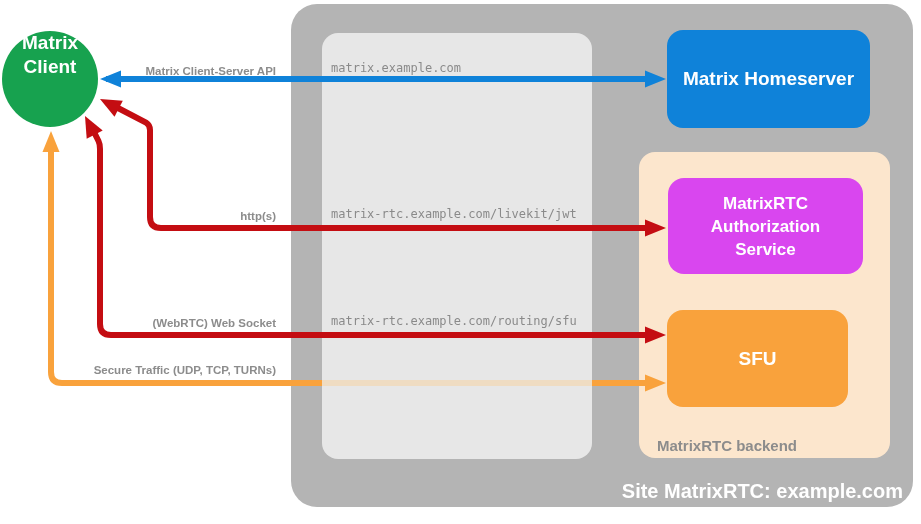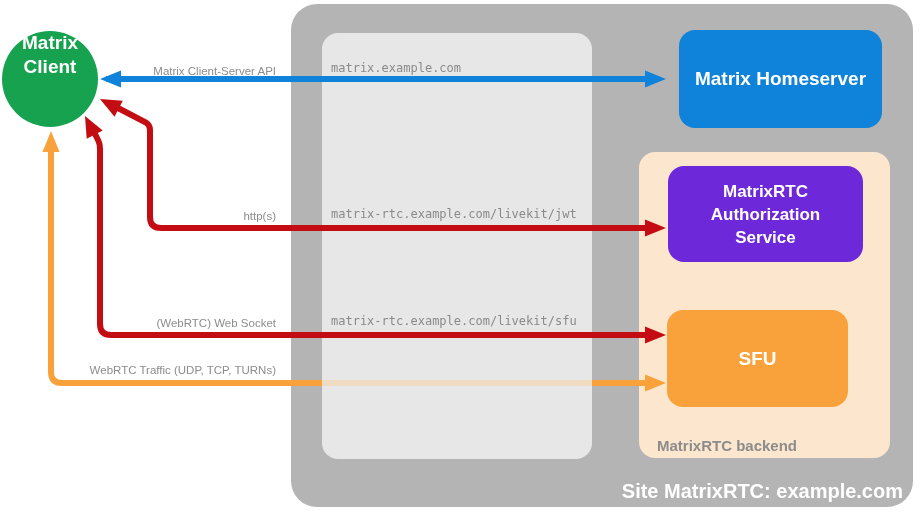--- a/index.html
+++ b/index.html
@@ -26,22 +26,22 @@
     left: 639px; top: 152px; width: 251px; height: 306px;
     background: #fce6cd; border-radius: 16px;
   }
 
   
   .node {
     display: flex; align-items: center; justify-content: center;
     color: #ffffff; font-weight: bold; text-align: center;
     border-radius: 16px; white-space: pre-line;
   }
-  .homeserver { left: 667px; top: 30px;  width: 203px; height: 98px; background: #0f82d9; font-size: 19px; margin-left: 12px; }
-  .auth      { left: 668px; top: 166px; width: 195px; height: 96px; background: #6d28d9; font-size: 17px; line-height: 23px; }
+  .homeserver { left: 667px; top: 30px;  width: 203px; height: 98px; background: #0f82d9; font-size: 19px; }
+  .auth      { left: 668px; top: 178px; width: 195px; height: 96px; background: #d946ef; font-size: 17px; line-height: 23px; }
   .sfu       { left: 667px; top: 310px; width: 181px; height: 97px; background: #f9a23c; font-size: 19px; }
   .client-circle {
     left: 2px; top: 31px; width: 96px; height: 96px;
     background: #17a24f; border-radius: 50%;
     display: flex; align-items: flex-start; justify-content: center;
     color: #ffffff; font-weight: bold; font-size: 19px; line-height: 24px;
     text-align: center; white-space: pre-line;
   }
 
   
@@ -59,21 +59,21 @@
     font-family: "DejaVu Sans Mono", monospace;
     font-size: 12px; color: #8a8a8a; white-space: nowrap;
   }
   .ep-0 { top: 61px; }
   .ep-1 { top: 207px; }
   .ep-2 { top: 314px; }
 
   
   .conn-label {
     left: 40px; width: 236px; text-align: right;
-    color: #8c8c8c; font-weight: normal; font-size: 11.5px; line-height: 13px;
+    color: #8c8c8c; font-weight: bold; font-size: 11.5px; line-height: 13px;
     white-space: nowrap;
   }
   .cl-0 { top: 65px; }
   .cl-1 { top: 210px; }
   .cl-2 { top: 317px; }
   .cl-3 { top: 364px; }
 
   svg.arrows { left: 0; top: 0; pointer-events: none; }
   .shaft { fill: none; stroke-width: 6; }
   .shaft-blue   { stroke: #0f82d9; }
@@ -107,26 +107,26 @@
   <div class="abs client-circle">
     <span>Matrix
 Client</span>
   </div>
 
   <div class="abs gray-caption backend-caption">MatrixRTC backend</div>
   <div class="abs site-caption">Site MatrixRTC: example.com</div>
 
   <div class="abs endpoint ep-0">matrix.example.com</div>
   <div class="abs endpoint ep-1">matrix-rtc.example.com/livekit/jwt</div>
-  <div class="abs endpoint ep-2">matrix-rtc.example.com/livekit/sfu</div>
+  <div class="abs endpoint ep-2">matrix-rtc.example.com/routing/sfu</div>
 
   <div class="abs conn-label cl-0">Matrix Client-Server API</div>
   <div class="abs conn-label cl-1">http(s)</div>
   <div class="abs conn-label cl-2">(WebRTC) Web Socket</div>
-  <div class="abs conn-label cl-3">WebRTC Traffic (UDP, TCP, TURNs)</div>
+  <div class="abs conn-label cl-3">Secure Traffic (UDP, TCP, TURNs)</div>
 
   <svg class="abs arrows" width="921" height="524" viewBox="0 0 921 524">
 
     <path class="shaft shaft-blue" d="M 106 79 L 650 79"></path>
     <polygon class="head-blue" points="100,79 121,70.5 121,87.5"></polygon>
     <polygon class="head-blue" points="666,79 645,70.5 645,87.5"></polygon>
 
     <path class="shaft shaft-red" d="M 117 107.5 L 146 122.5 Q 150 125 150 130 L 150 217 Q 150 228 161 228 L 650 228"></path>
     <polygon class="head-red" points="100,99 122.8,100.7 114.5,116.7"></polygon>
     <polygon class="head-red" points="666,228 645,219.5 645,236.5"></polygon>

